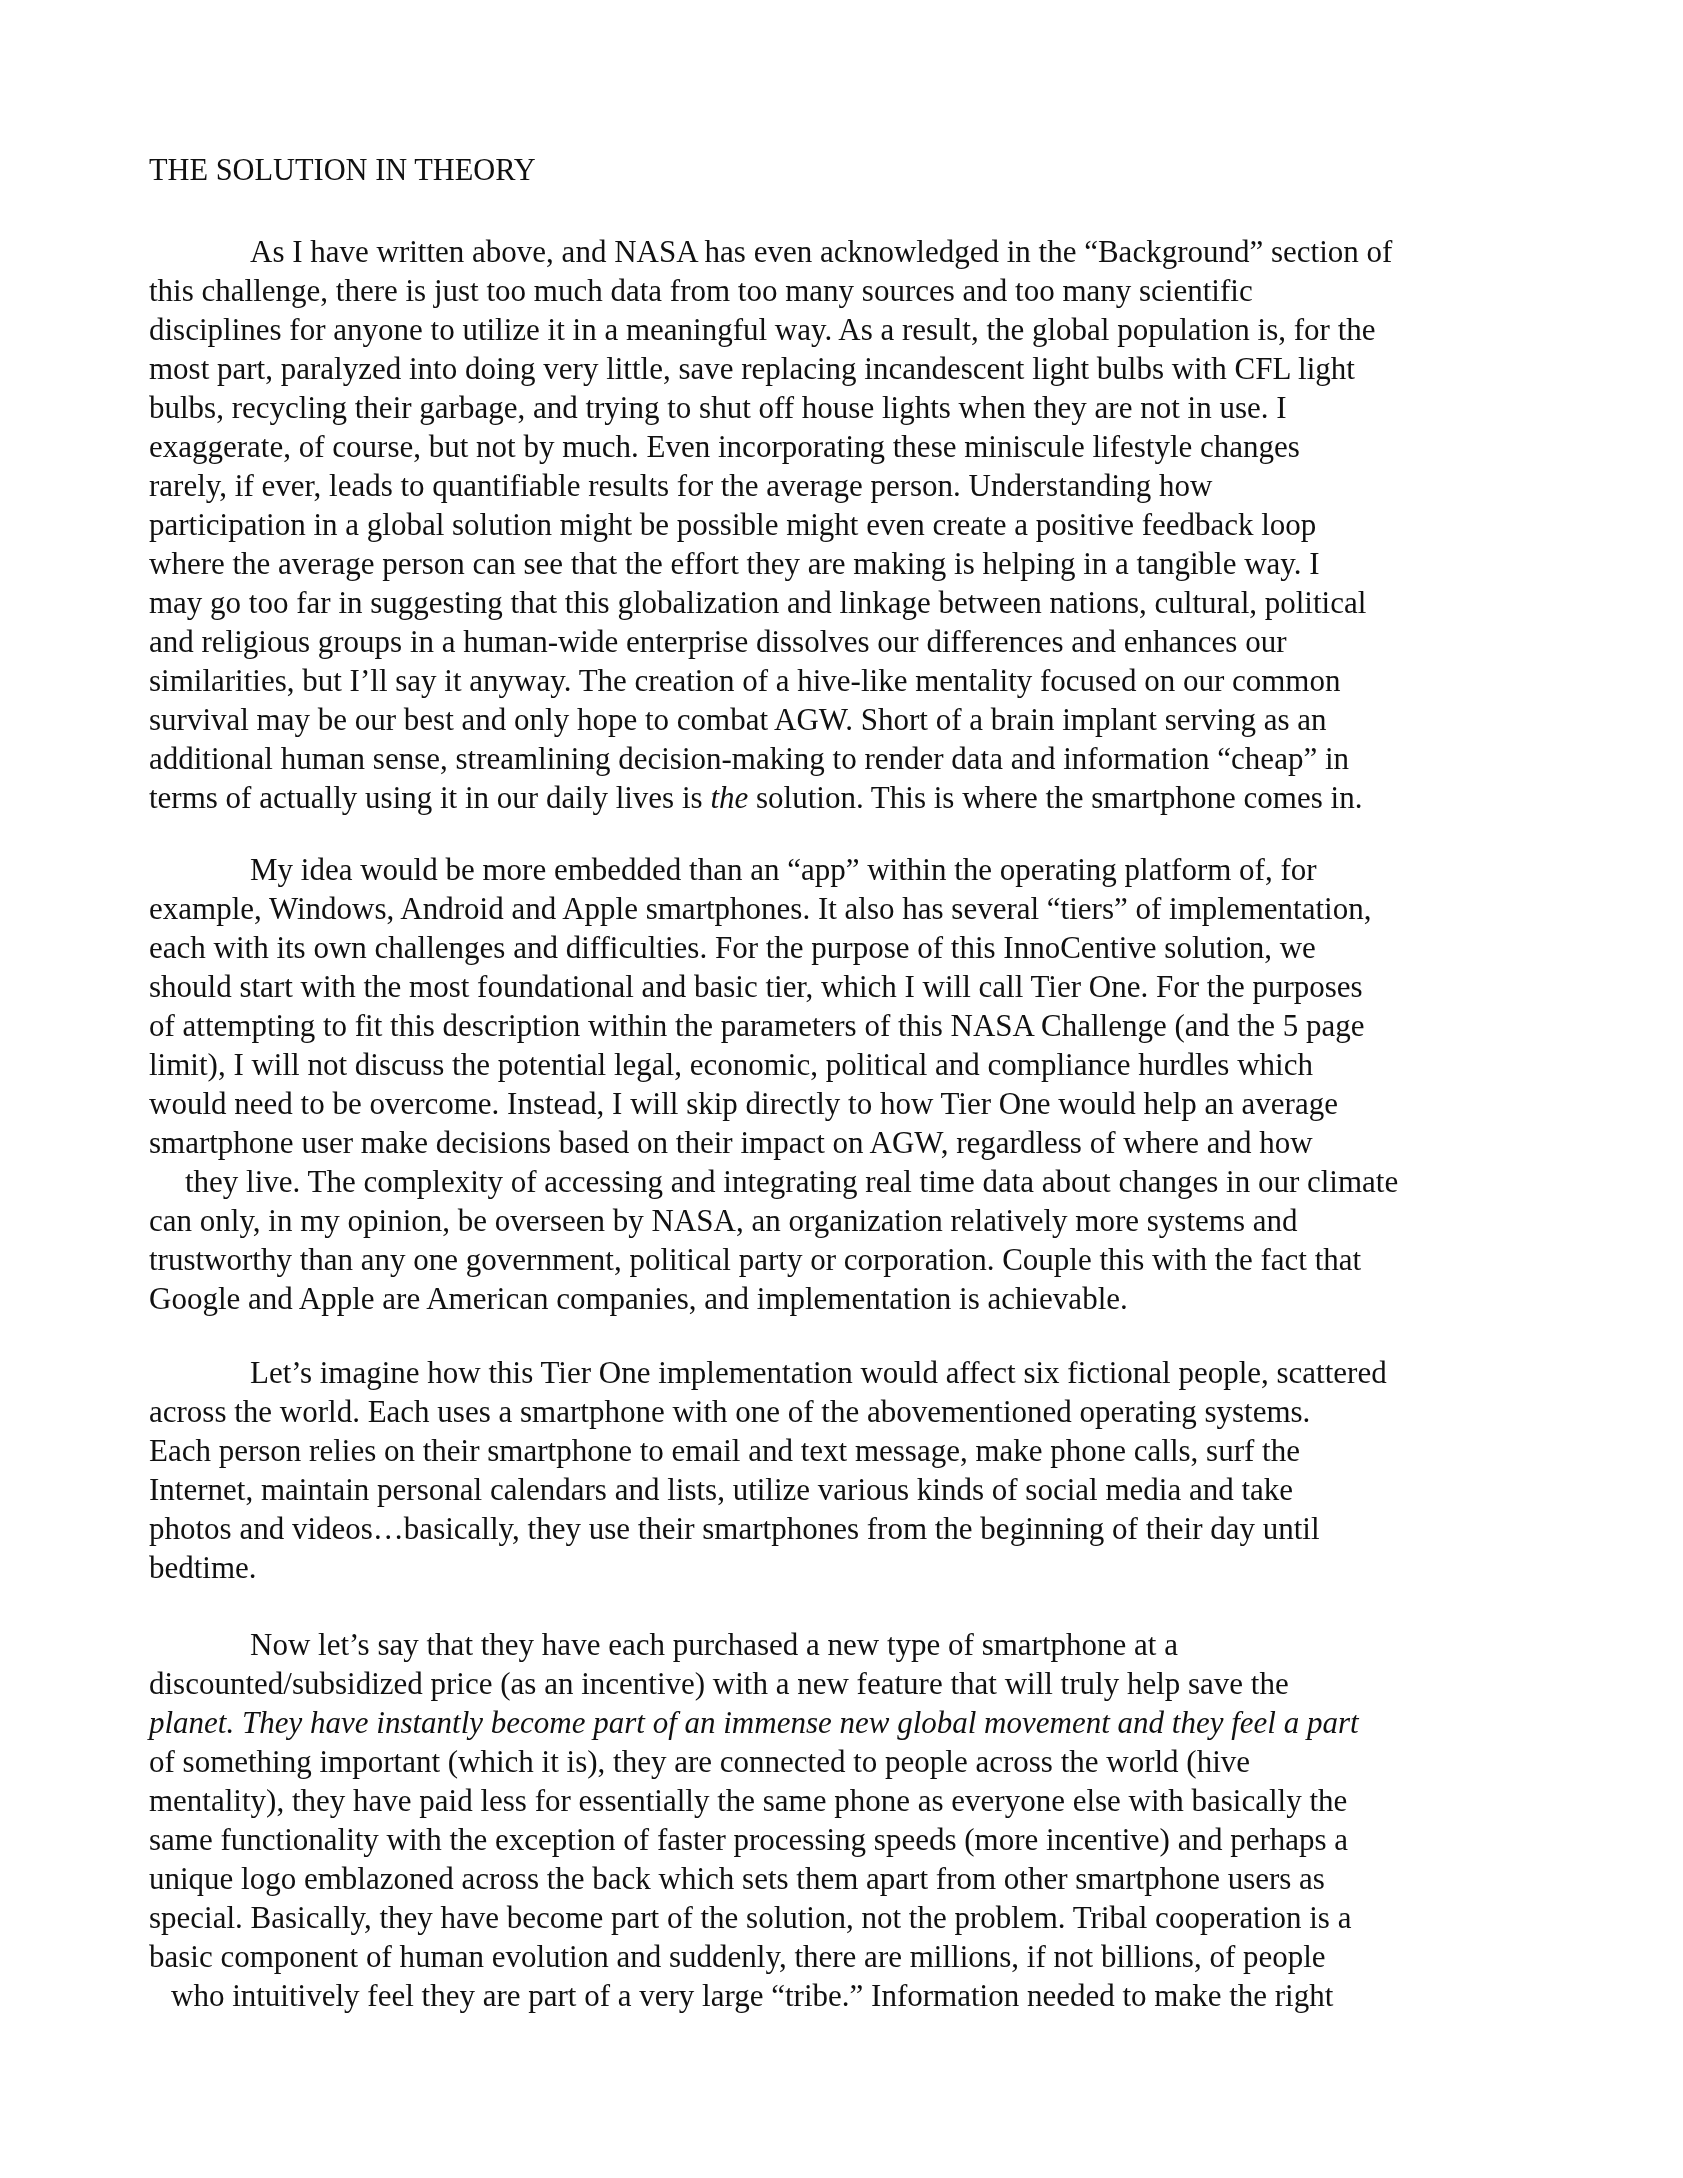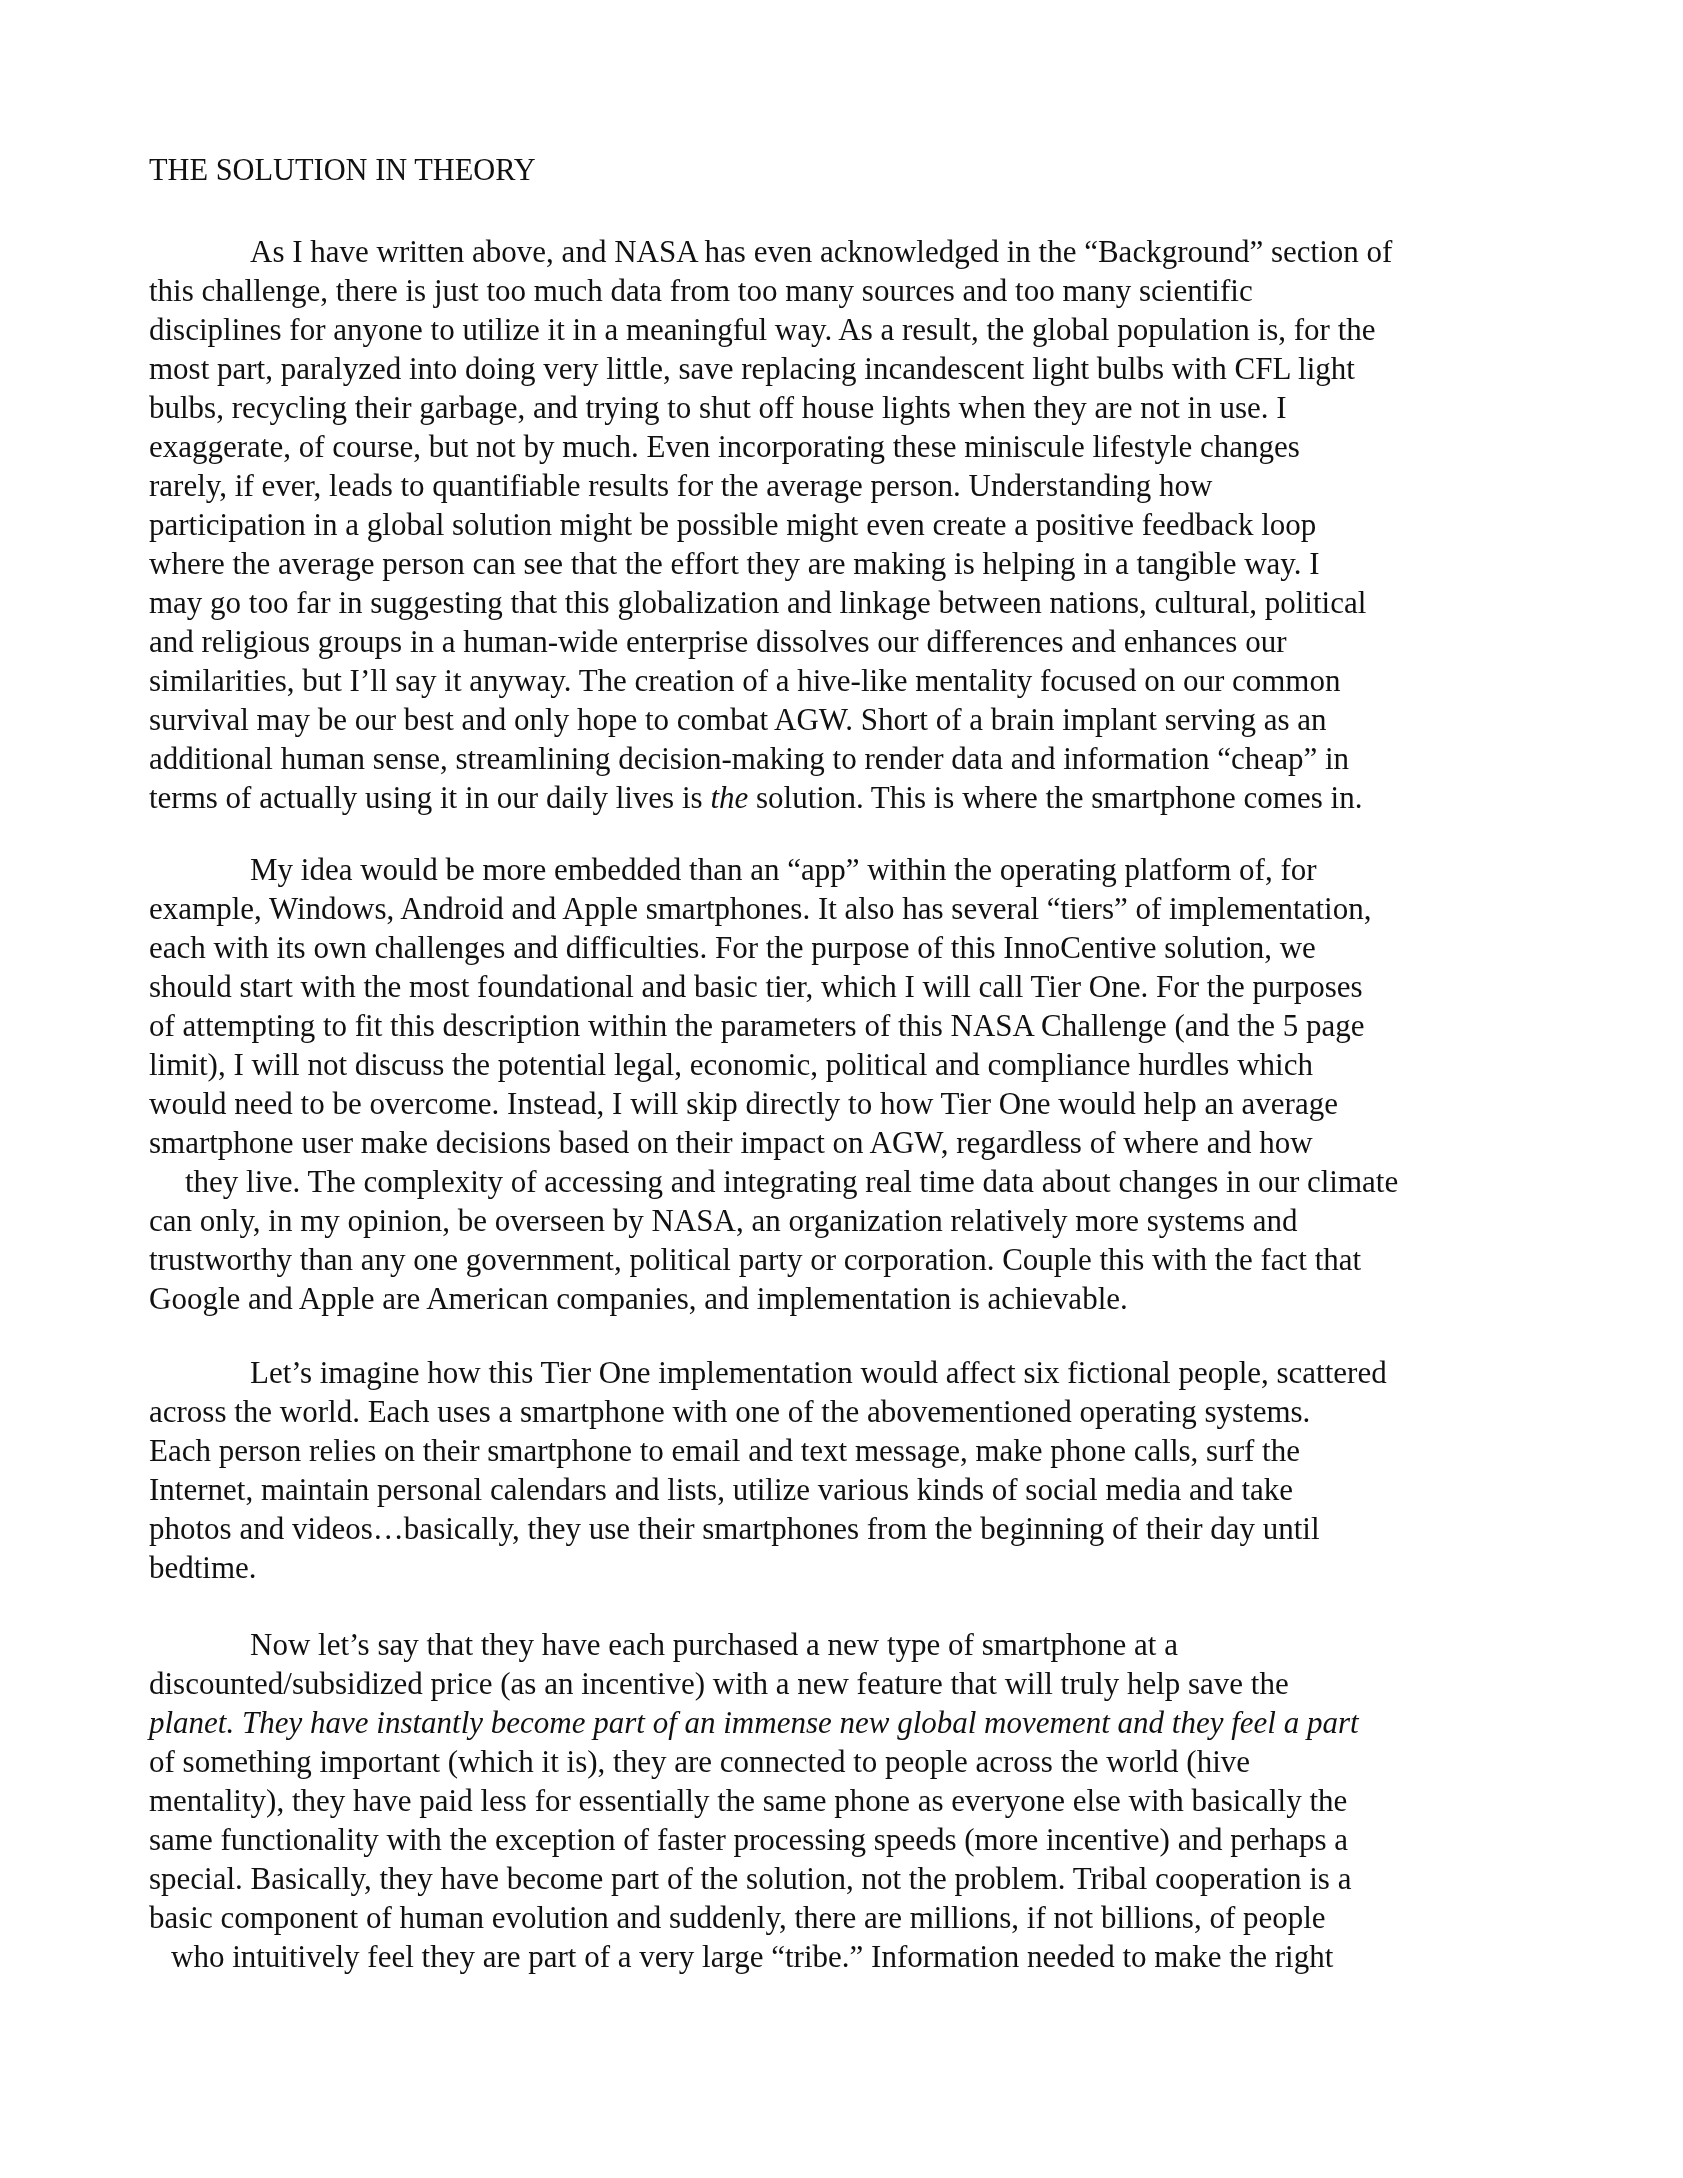--- a/index.html
+++ b/index.html
@@ -71,18 +71,19 @@
     <span class="line" style="display: block;"><span style="display: inline-block; white-space: nowrap; transform-origin: left center;">bedtime.</span></span>
   </div>
 
   <div class="para" id="p3" style="top:1625px;">
     <span class="line indent" style="display: block;"><span style="display: inline-block; white-space: nowrap; transform-origin: left center;">Now let’s say that they have each purchased a new type of smartphone at a</span></span>
     <span class="line" style="display: block;"><span style="display: inline-block; white-space: nowrap; transform-origin: left center;">discounted/subsidized price (as an incentive) with a new feature that will truly help save the</span></span>
     <span class="line" style="display: block;"><span style="display: inline-block; white-space: nowrap; transform-origin: left center; font-style: italic;">planet. They have instantly become part of an immense new global movement and they feel a part</span></span>
     <span class="line" style="display: block;"><span style="display: inline-block; white-space: nowrap; transform-origin: left center;">of something important (which it is), they are connected to people across the world (hive</span></span>
     <span class="line" style="display: block;"><span style="display: inline-block; white-space: nowrap; transform-origin: left center;">mentality), they have paid less for essentially the same phone as everyone else with basically the</span></span>
     <span class="line" style="display: block;"><span style="display: inline-block; white-space: nowrap; transform-origin: left center;">same functionality with the exception of faster processing speeds (more incentive) and perhaps a</span></span>
+    <span class="line" style="display: block;"><span style="display: inline-block; white-space: nowrap; transform-origin: left center;">unique logo emblazoned across the back which sets them apart from other smartphone users as</span></span>
     <span class="line" style="display: block;"><span style="display: inline-block; white-space: nowrap; transform-origin: left center;">special. Basically, they have become part of the solution, not the problem. Tribal cooperation is a</span></span>
     <span class="line" style="display: block;"><span style="display: inline-block; white-space: nowrap; transform-origin: left center;">basic component of human evolution and suddenly, there are millions, if not billions, of people</span></span>
     <span class="line" style="display: block; margin-left: 22px;"><span style="display: inline-block; white-space: nowrap; transform-origin: left center;">who intuitively feel they are part of a very large “tribe.” Information needed to make the right</span></span>
   </div>
 </div>
 
 
 </body></html>

